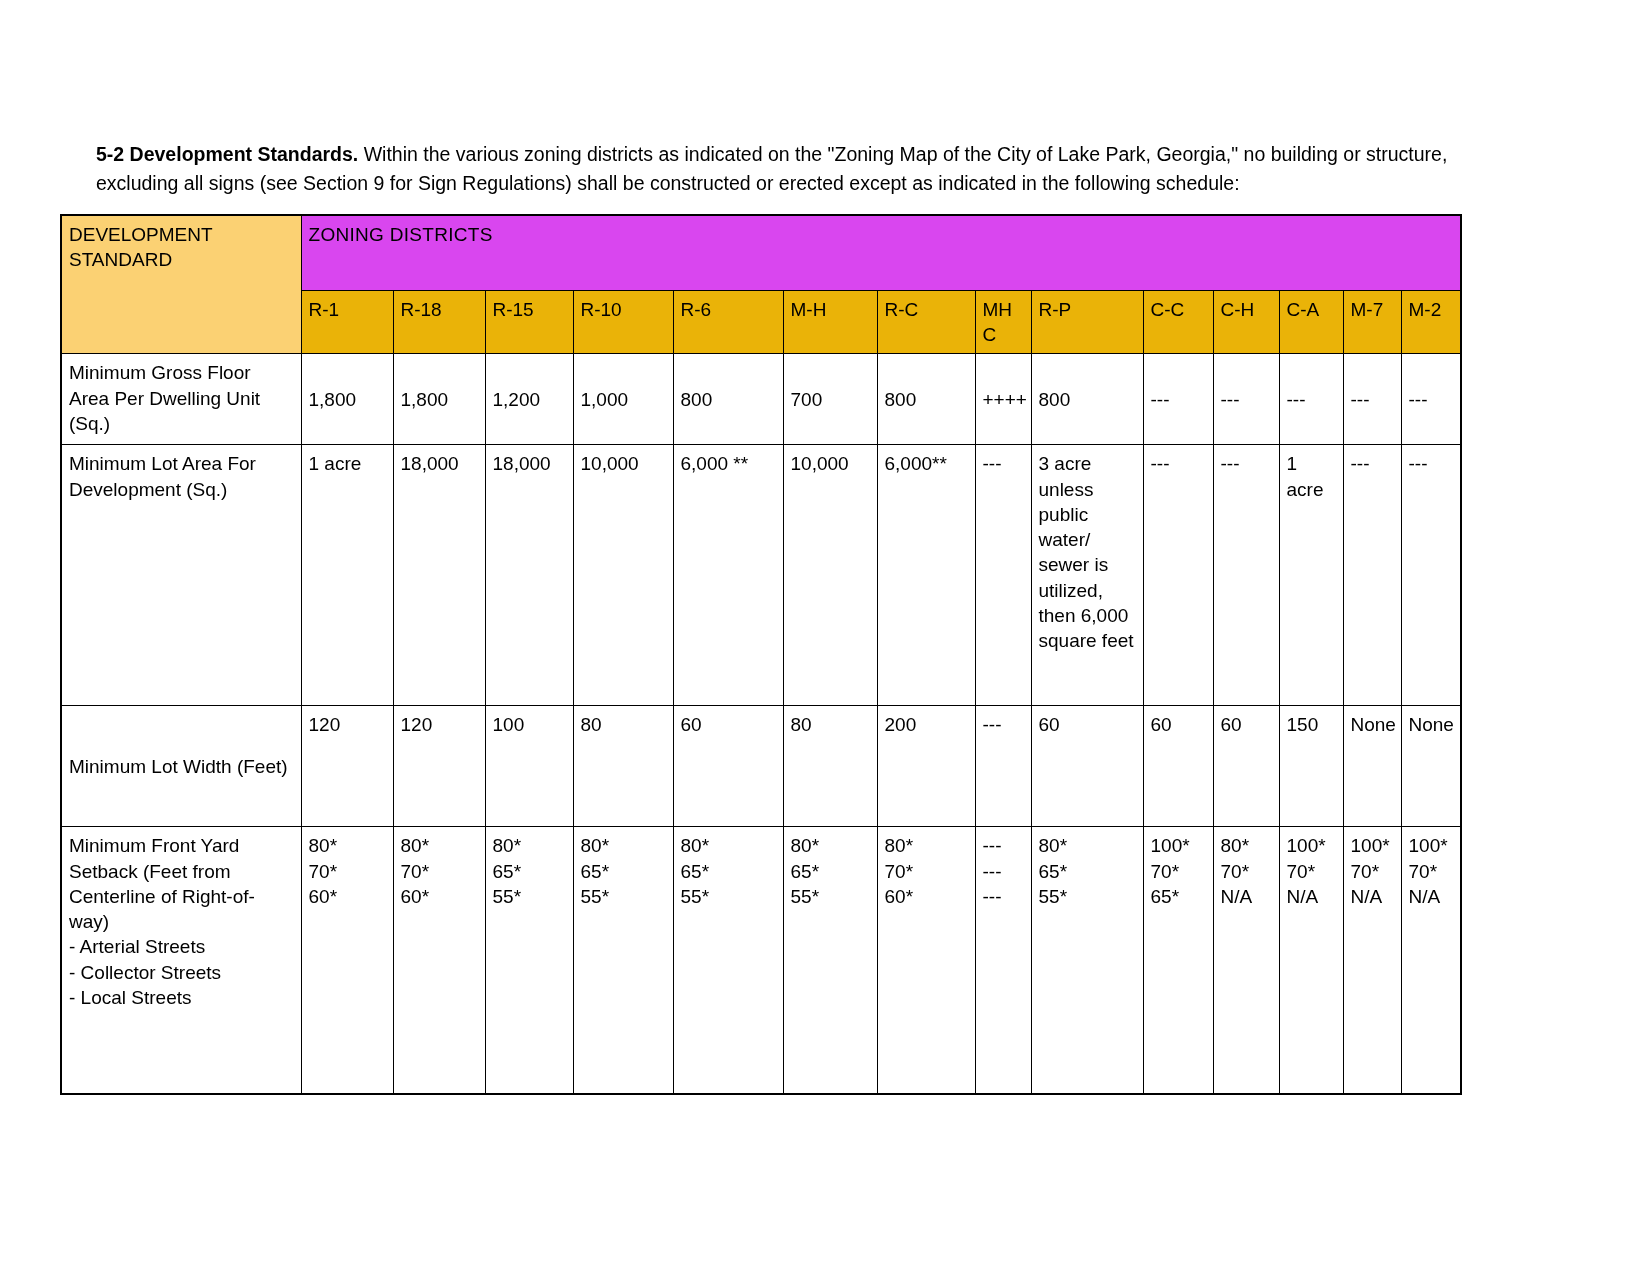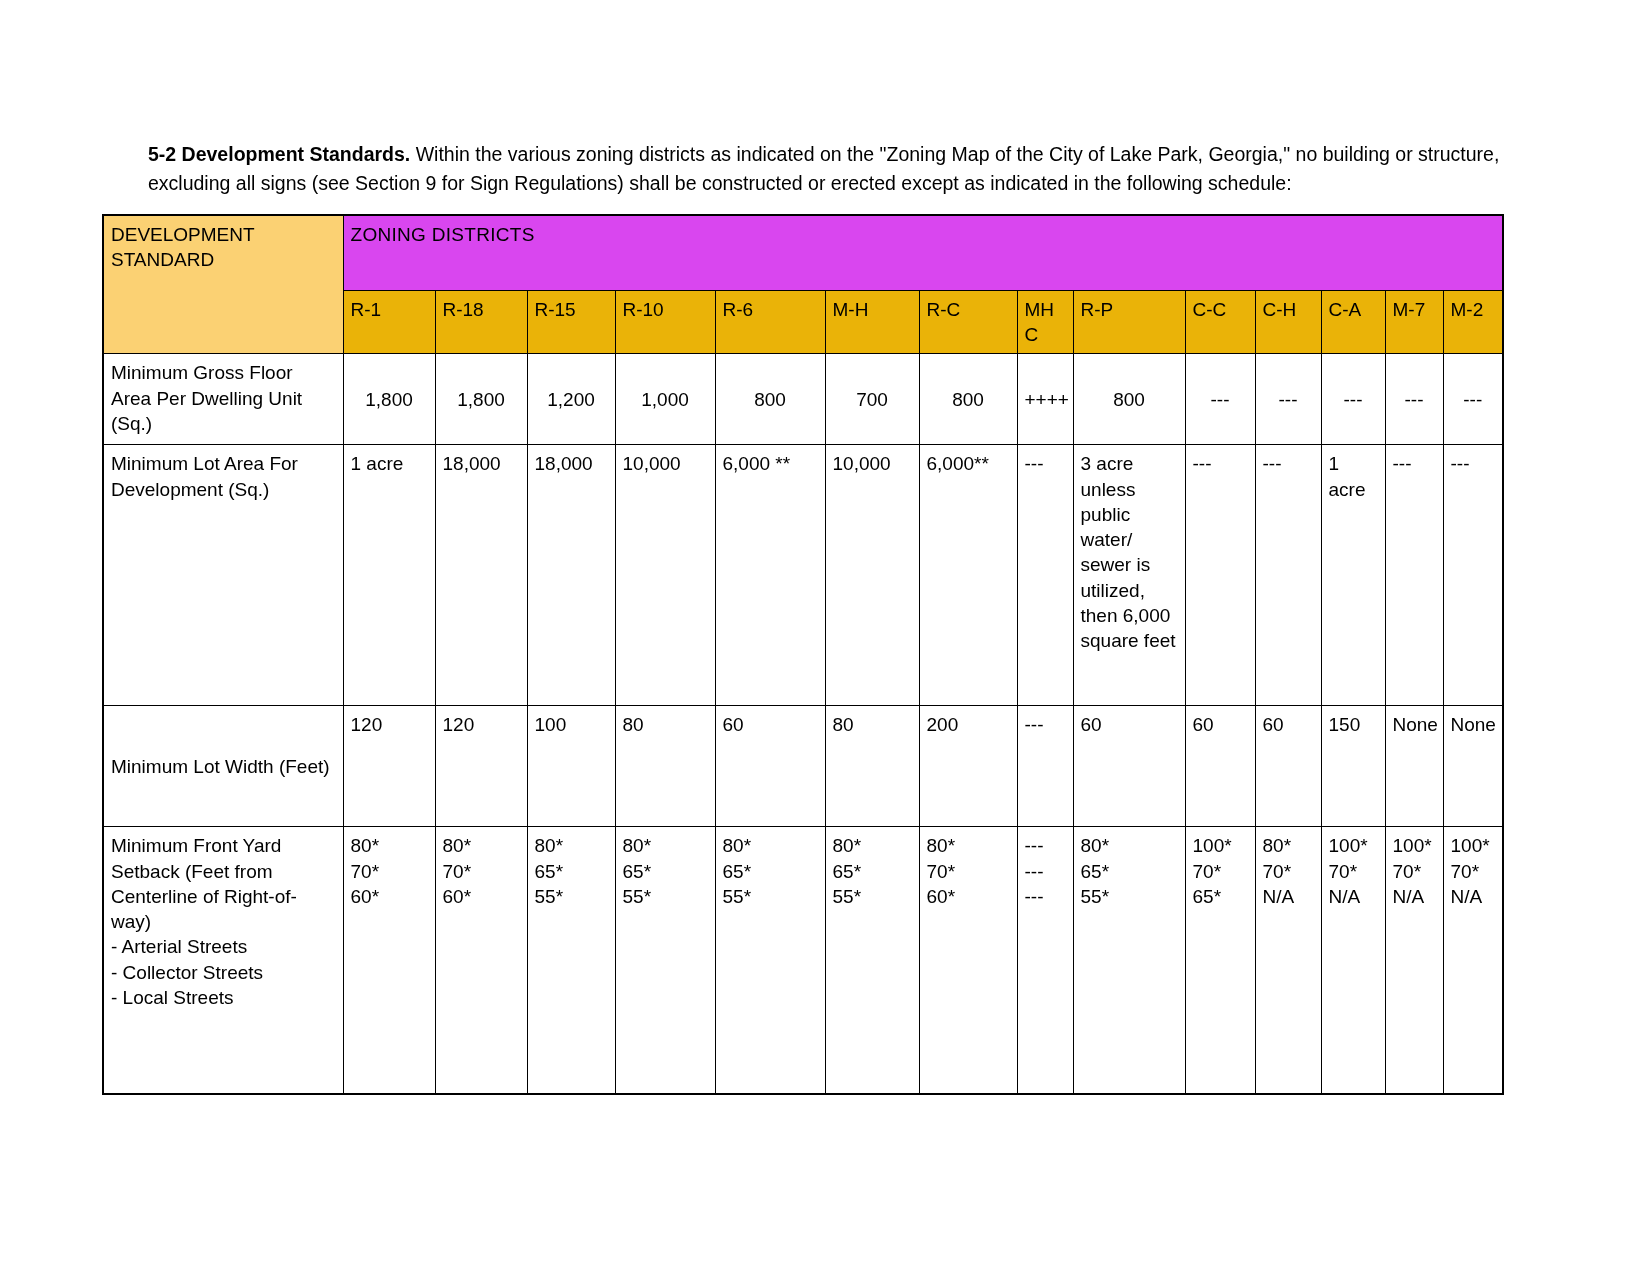--- a/index.html
+++ b/index.html
@@ -12,35 +12,35 @@
     height: 1275px;
     font-family: "Liberation Sans", sans-serif;
     color: #000000;
     overflow: hidden;
   }
   .page {
     position: relative;
     width: 1650px;
     height: 1275px;
     box-sizing: border-box;
-    padding: 140px 100px 0 100px;
+    padding: 140px 100px 0 48px;
   }
   .intro {
     font-size: 19.5px;
     line-height: 1.48;
     margin: 0 0 16px 48px;
     max-width: 1400px;
   }
   .intro b { font-weight: bold; }
 
   table.standards {
     border-collapse: collapse;
     table-layout: fixed;
     width: 1304px;
-    margin-left: 2px;
+    margin-left: 12px;
     border: 2px solid #000;
   }
   table.standards td, table.standards th {
     border: 1px solid #000;
     vertical-align: top;
     padding: 6px 7px;
     font-size: 19px;
     line-height: 1.33;
     font-weight: normal;
     text-align: left;
@@ -73,21 +73,21 @@
   }
   .rowlabel {
     font-size: 19.5px;
     line-height: 1.35;
     padding: 8px 8px 8px 10px;
   }
   .rowlabel b { font-weight: normal; }
   .cell {
     vertical-align: top;
   }
-  .cell.mid { vertical-align: middle; text-align: center; }
+  .cell.mid { vertical-align: middle; }
   .cell.center { text-align: left; }
   .r1 td { height: 78px; }
   .r2 td { height: 248px; }
   .r3 td { height: 108px; }
   .r4 td { height: 254px; }
   .nowrapish { white-space: pre-line; }
 </style>
 </head>
 <body>
 

